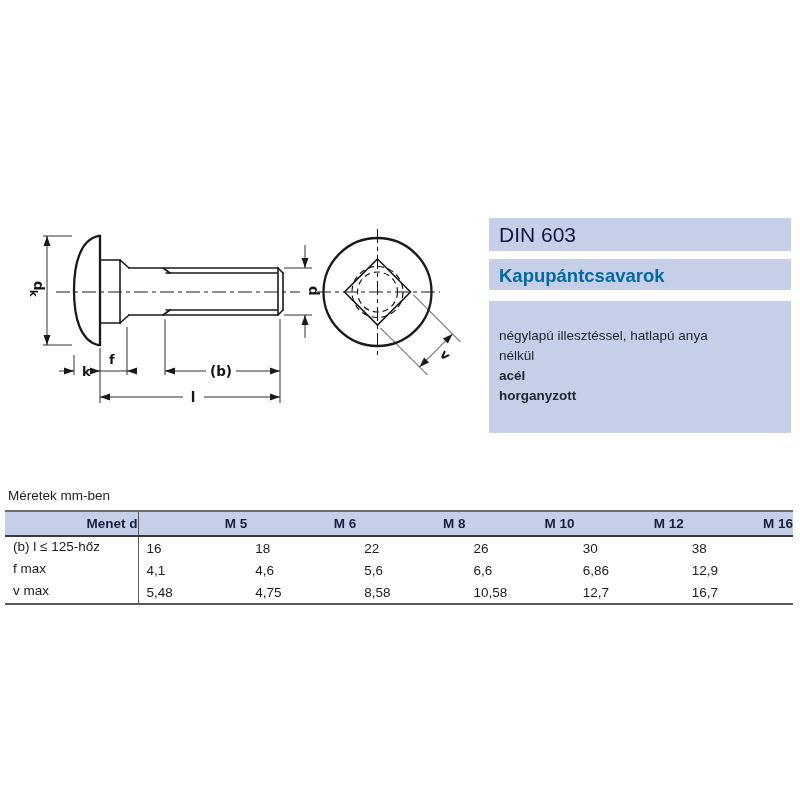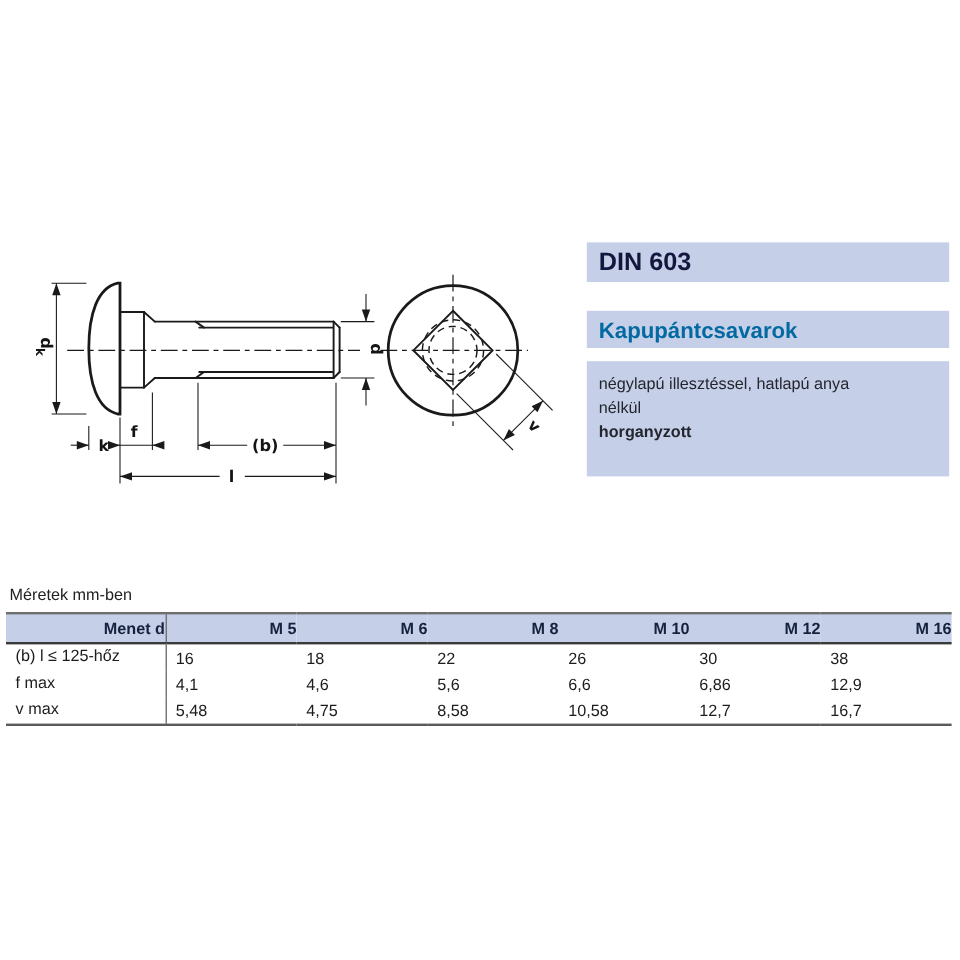--- a/index.html
+++ b/index.html
@@ -15,23 +15,23 @@
   .part{stroke:#1a1a1a;fill:none;stroke-width:1.6;stroke-linecap:round;}
   .thick{stroke-width:2.3;}
   .dim{stroke:#1a1a1a;fill:none;stroke-width:0.9;}
   .cl{stroke:#1a1a1a;fill:none;stroke-width:1;stroke-dasharray:14 4 4 4;}
   .hid{stroke:#1a1a1a;fill:none;stroke-width:1.2;stroke-dasharray:6 4;}
   
   .panel-box{
     position:absolute;left:489px;width:302px;box-sizing:border-box;
     background:#c5cfe8;padding-left:10px;overflow:hidden;
   }
-  .box-din{top:202px;height:33px;line-height:33px;font-size:21px;font-weight:bold;color:#13173d;}
+  .box-din{top:218px;height:33px;line-height:33px;font-size:21px;font-weight:normal;color:#13173d;}
   .box-name{top:259px;height:31px;line-height:34px;font-size:18.5px;font-weight:bold;color:#0369a1;}
-  .box-desc{top:301px;height:96px;padding-top:9px;font-size:13.5px;color:#23262e;line-height:20px;}
+  .box-desc{top:301px;height:132px;padding-top:25px;font-size:13.5px;color:#23262e;line-height:20px;}
   .box-desc .bold{font-weight:bold;}
   
   .caption{position:absolute;left:8px;top:488px;font-size:13.5px;color:#222222;}
   table.dim-table{
     position:absolute;left:5px;top:510px;width:788px;
     border-collapse:collapse;table-layout:fixed;
     font-size:13.5px;color:#1c1c1c;
     border-top:2px solid #6e6e6e;border-bottom:2px solid #5a5a5a;
   }
   table.dim-table col.c0{width:133px;}
@@ -152,20 +152,21 @@
 
 <div class="panel-box box-din">
   <span>DIN 603</span>
 </div>
 <div class="panel-box box-name">
   <span>Kapupántcsavarok</span>
 </div>
 <div class="panel-box box-desc">
   <div>négylapú illesztéssel, hatlapú anya</div>
   <div>nélkül</div>
+  <div class="bold">acél</div>
   <div class="bold">horganyzott</div>
 </div>
 
 <div class="caption">Méretek mm-ben</div>
 
 <table class="dim-table">
   <colgroup>
     <col class="c0">
       <col>
       <col>

